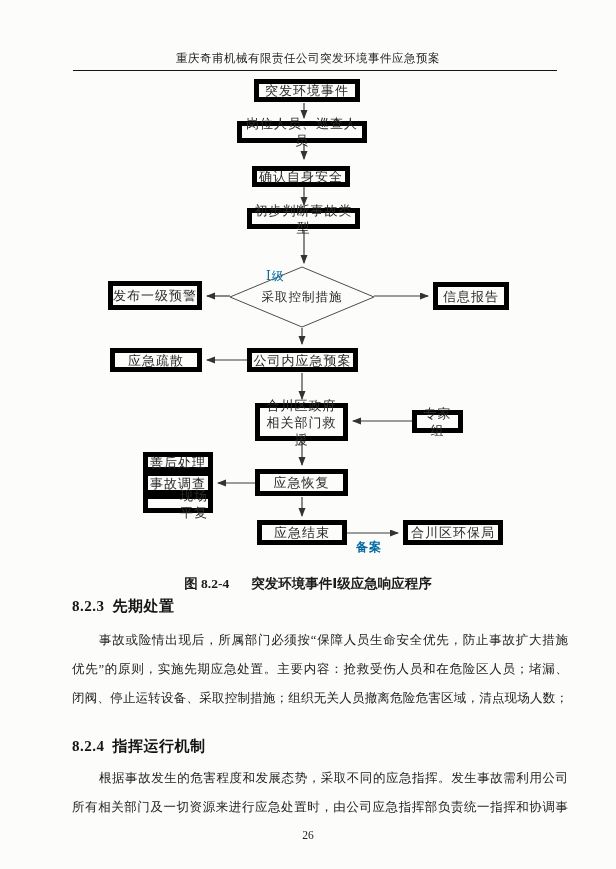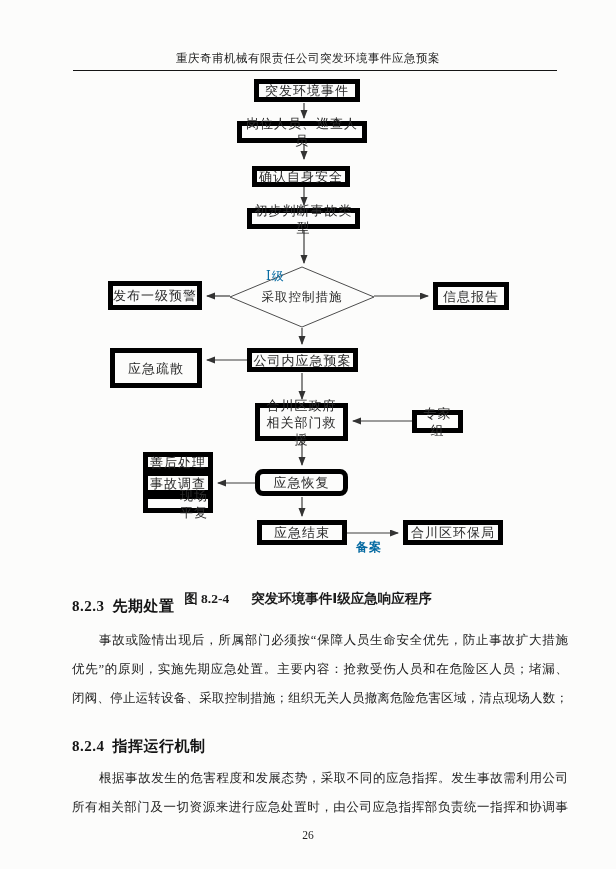--- a/index.html
+++ b/index.html
@@ -39,21 +39,21 @@
   }
   .fc-label.bold{font-weight:bold;font-family:"Liberation Sans","DejaVu Sans",sans-serif;font-size:12px;}
   .fc-diamond-label{
     position:absolute;left:247px;top:289px;width:110px;height:16px;
     display:flex;align-items:center;justify-content:center;
     font-size:12.5px;letter-spacing:1px;color:#2a2a2a;
   }
 
   
   .fig-caption{
-    position:absolute;top:590px;left:0;width:616px;text-align:center;
+    position:absolute;top:575px;left:0;width:616px;text-align:center;
     font-weight:bold;font-size:13.5px;color:#1c1c1c;
     font-family:"Liberation Sans","DejaVu Sans",sans-serif;
   }
   .fig-caption .num{font-family:"Liberation Serif","DejaVu Serif",serif;margin-right:22px;}
 
   
   .sec-h{
     position:absolute;left:72px;white-space:nowrap;
     font-weight:bold;font-size:15px;color:#141414;
     font-family:"Liberation Sans","DejaVu Sans",sans-serif;letter-spacing:0.5px;
@@ -74,27 +74,27 @@
   }
 
   
   #n-event       {left:254px;top:79px; width:106px;height:23px;}
   #n-personnel   {left:237px;top:121px;width:130px;height:22px;}
   #n-confirm     {left:252px;top:166px;width:98px; height:21px;}
   #n-judge       {left:247px;top:208px;width:113px;height:21px;}
   #n-warning     {left:108px;top:281px;width:94px; height:29px;}
   #n-report      {left:433px;top:282px;width:76px; height:28px;}
   #n-plan        {left:247px;top:348px;width:111px;height:24px;}
-  #n-evacuate    {left:110px;top:348px;width:92px; height:40px;}
+  #n-evacuate    {left:110px;top:348px;width:92px; height:24px;}
   #n-gov         {left:255px;top:403px;width:93px; height:38px;padding:0 4px;}
   #n-expert      {left:412px;top:410px;width:51px; height:23px;}
   #n-aftermath   {left:143px;top:452px;width:70px; height:20px;}
   #n-investigate {left:143px;top:471px;width:70px; height:24px;}
   #n-restore     {left:143px;top:494px;width:70px; height:19px;padding-left:32px;}
-  #n-recovery    {left:255px;top:469px;width:93px; height:27px;border-radius:8px;}
+  #n-recovery    {left:255px;top:469px;width:93px; height:27px;}
   #n-end         {left:257px;top:520px;width:90px; height:25px;}
   #n-epb         {left:403px;top:520px;width:100px;height:25px;}
   #lbl-level     {left:266px;top:240px;}
   #lbl-filing    {left:356px;top:511px;}
   #sec-h-823{top:597px;}
   #para-823{top:626px;}
   #sec-h-824{top:737px;}
   #para-824{top:764px;}
 </style>
 </head>

